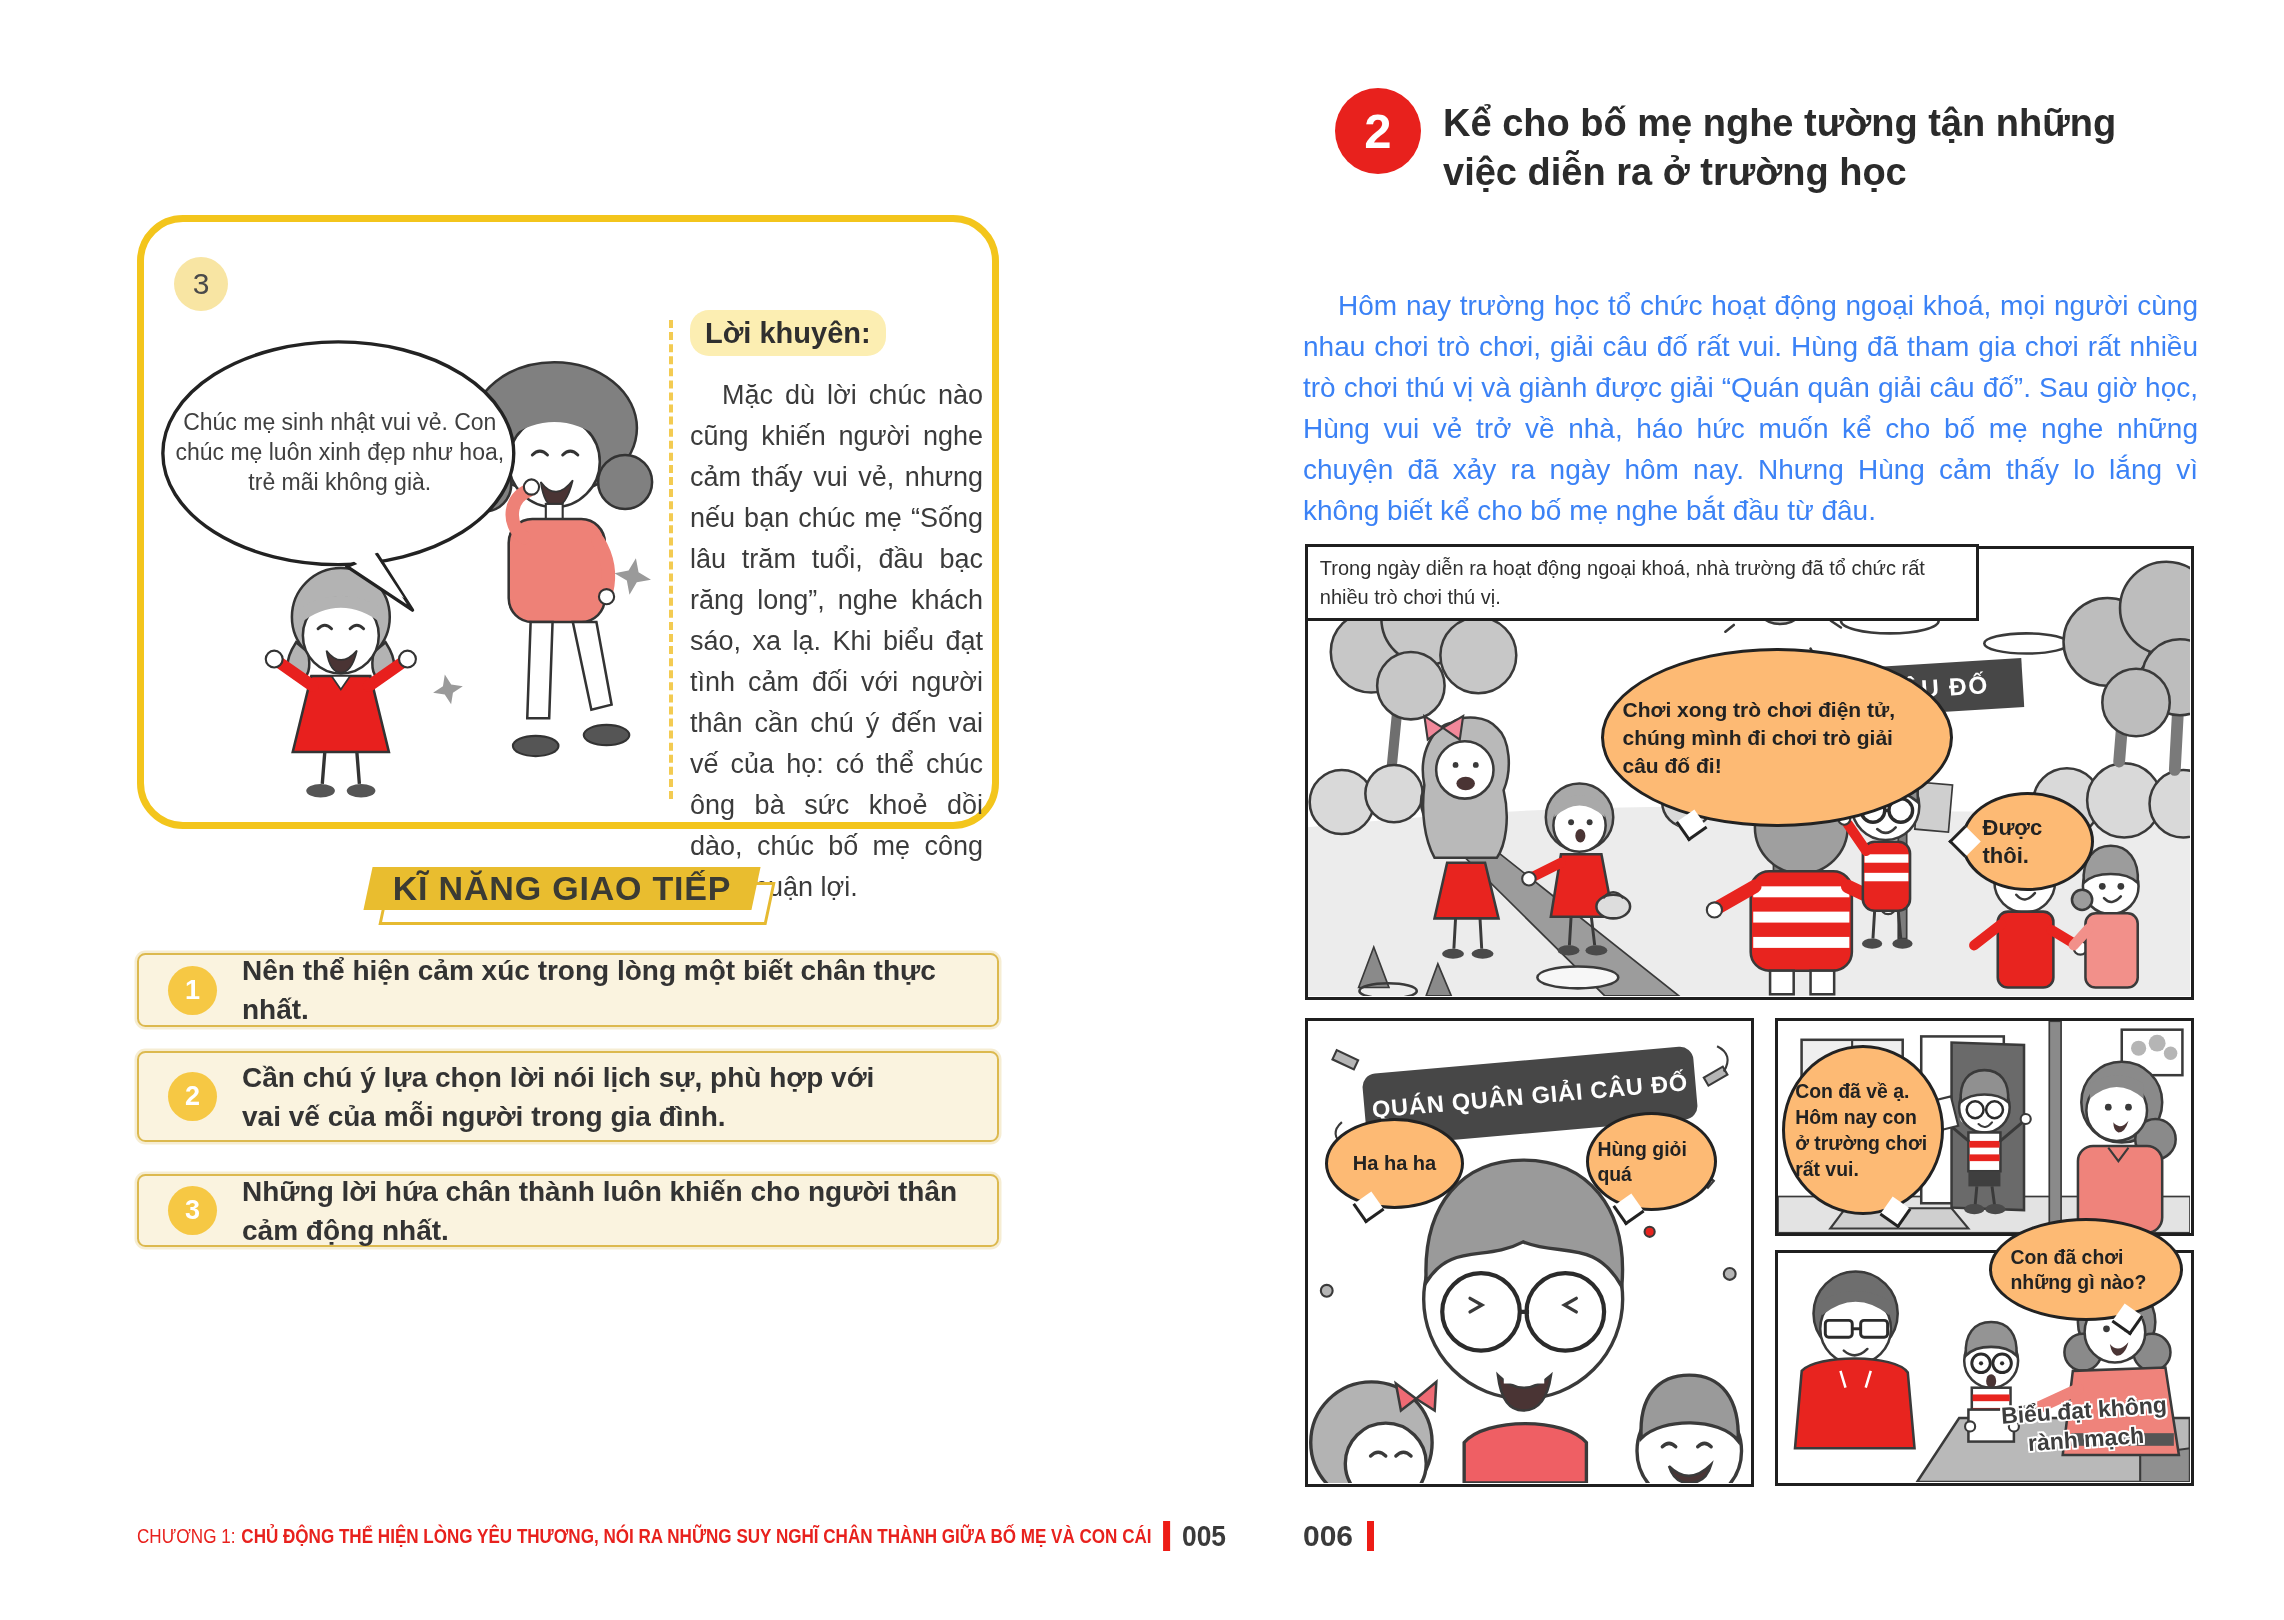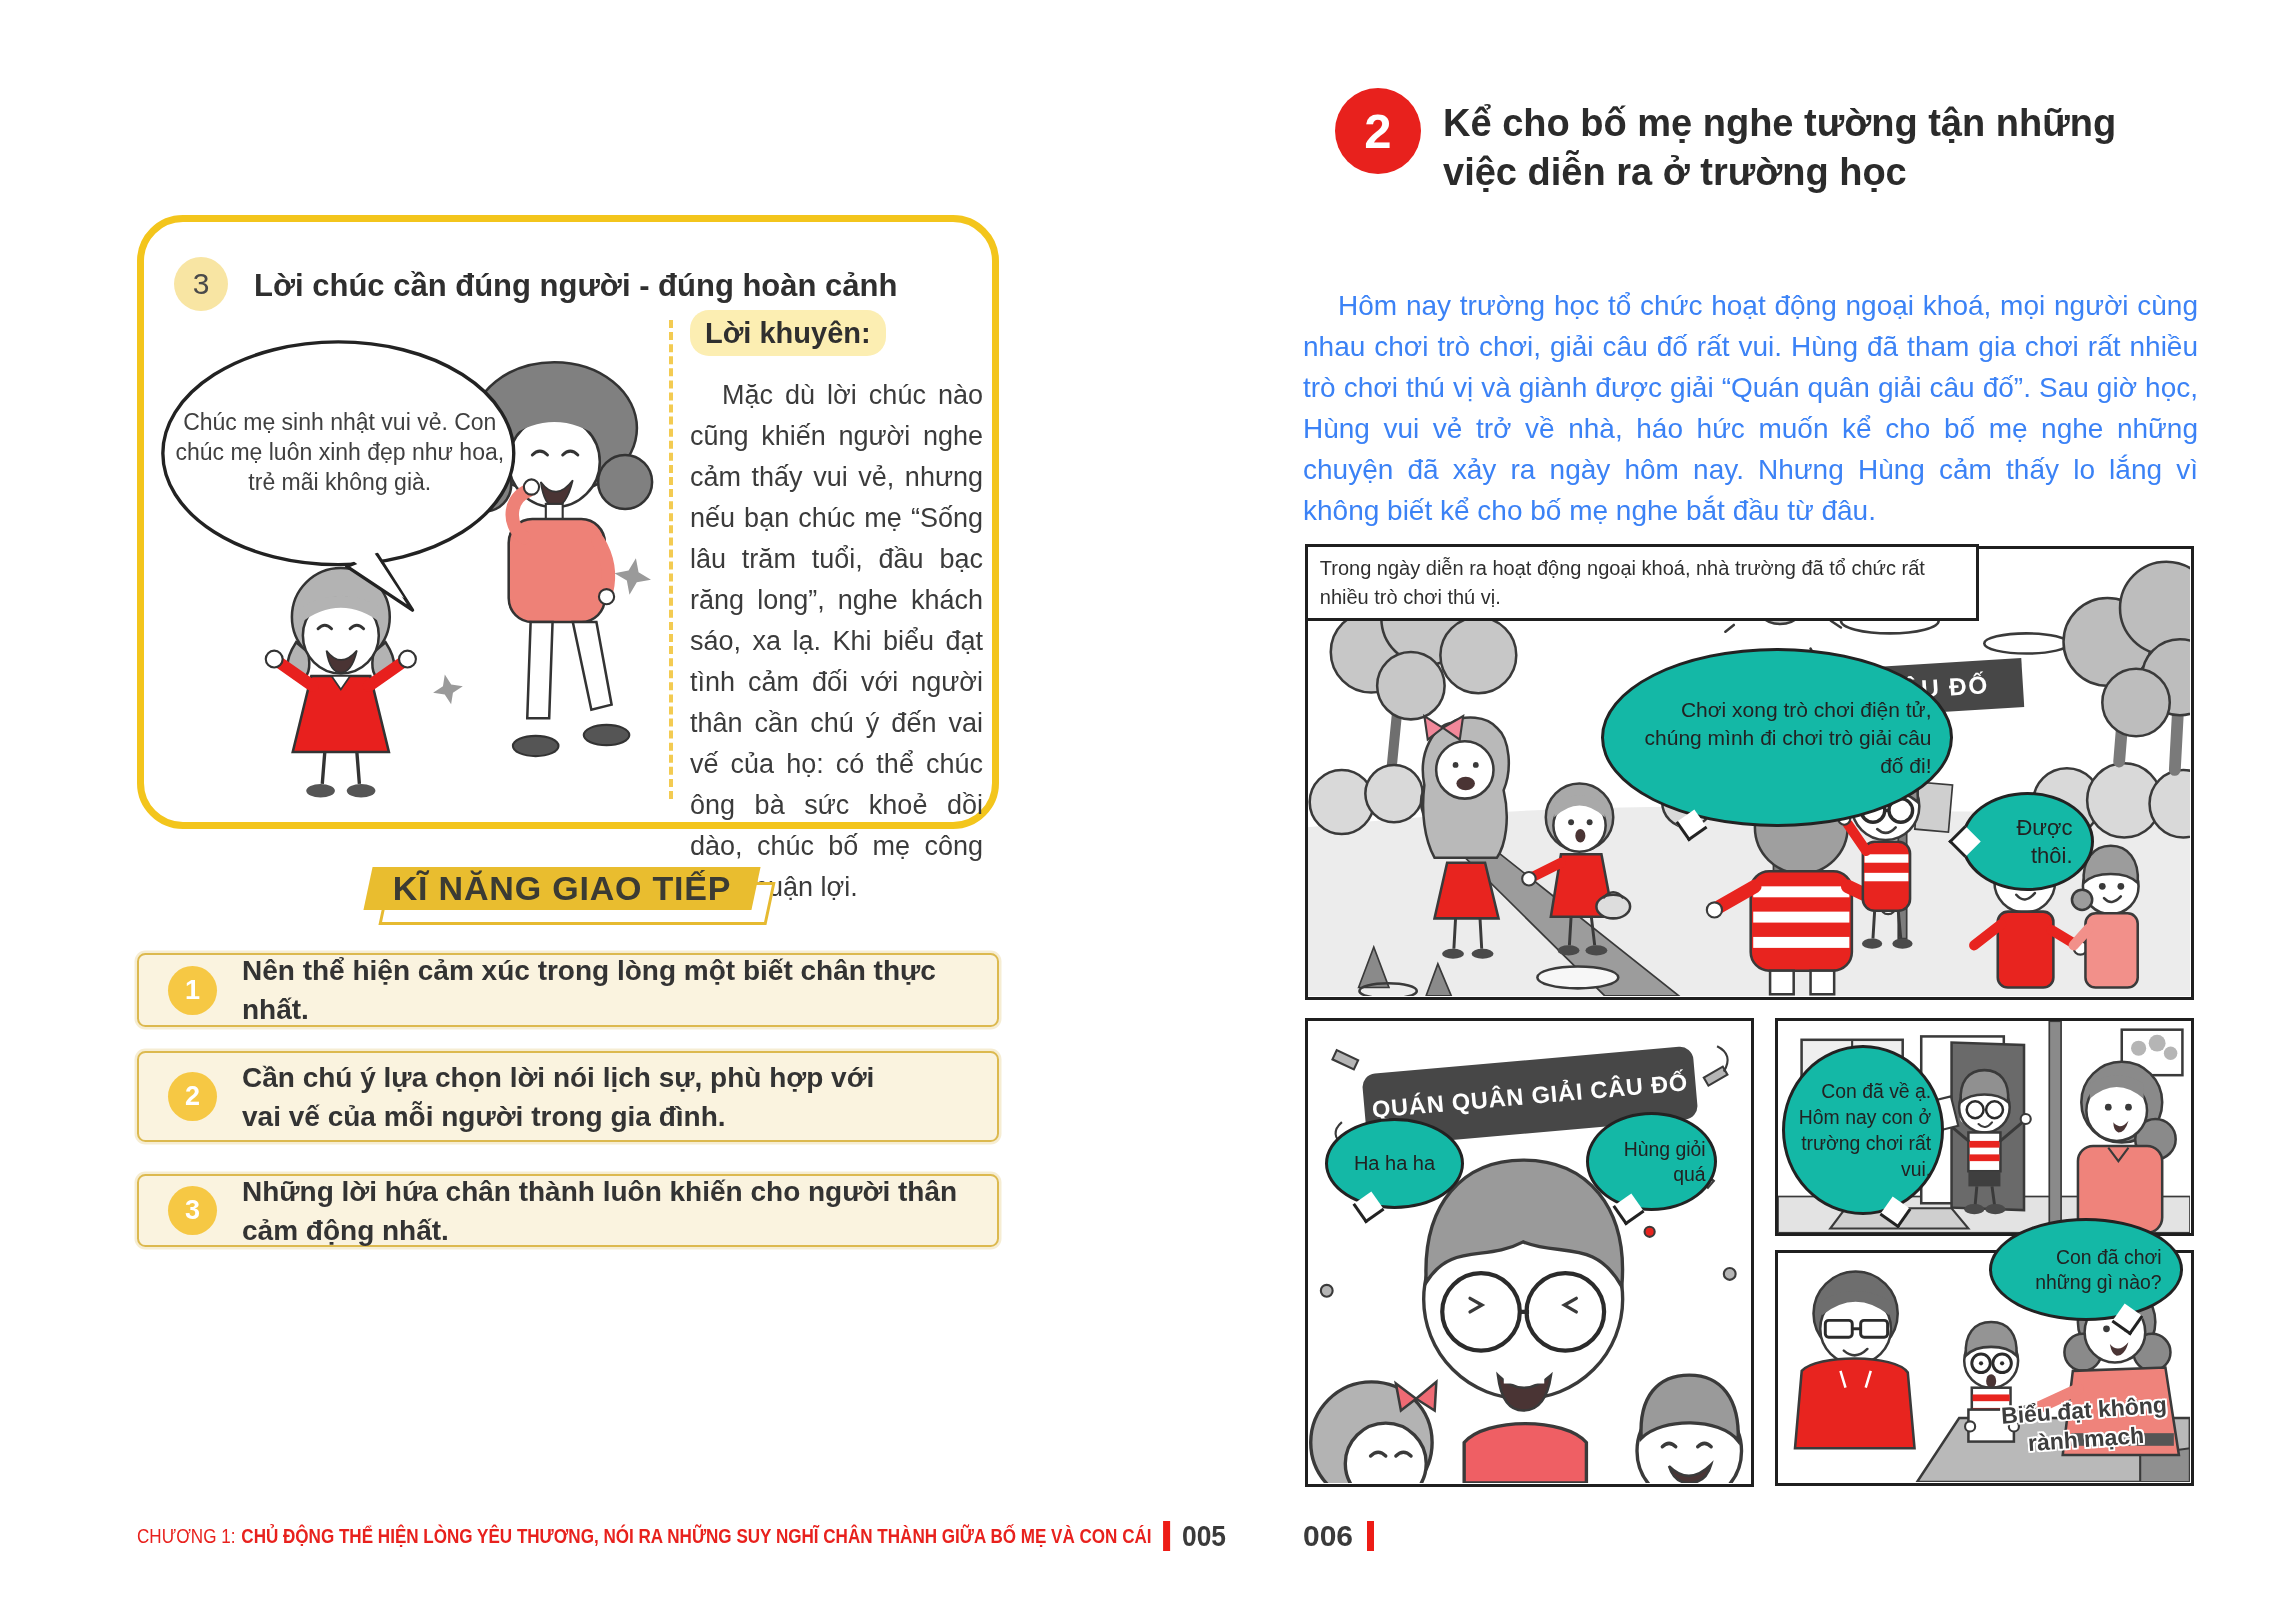--- a/index.html
+++ b/index.html
@@ -123,23 +123,23 @@
   .ribbon{
     position:absolute;background:#474747;color:#fff;font-weight:700;
     display:flex;align-items:center;justify-content:center;z-index:1;
   }
   .ribbon-1{left:422px;top:118px;width:293px;height:49px;transform:rotate(-3.5deg);
     font-size:24.5px;letter-spacing:1.7px;}
   .ribbon-2{left:56px;top:39px;width:332px;height:73px;transform:rotate(-5deg);
     font-size:23.6px;letter-spacing:0.8px;border-radius:13.5px;}
 
   .bubble{
-    position:absolute;background:#14b8a6;border:3.4px solid #222;border-radius:50%;
-    display:flex;align-items:center;justify-content:center;text-align:right;
-    box-sizing:border-box;padding:10px 18.5px;color:#222;z-index:3;
+    position:absolute;background:#fdba74;border:3.4px solid #222;border-radius:50%;
+    display:flex;align-items:center;justify-content:center;text-align:left;
+    box-sizing:border-box;padding:10px 18.5px;color:#222;z-index:3;font-weight:bold;
   }
   .bubble::after{
     content:"";position:absolute;width:20px;height:20px;background:#fff;
     border-right:3.4px solid #222;border-bottom:3.4px solid #222;
     transform:rotate(55deg);bottom:-12.6px;left:22%;
   }
   .bubble.tail-r::after{left:auto;right:22%;transform:rotate(35deg);}
   .bubble.tail-side::after{left:-11px;bottom:38%;transform:rotate(135deg);}
 
   .b-p1-main{left:293px;top:99px;width:352px;height:179px;font-size:21px;line-height:28px;}
@@ -158,21 +158,20 @@
                  0 -1.7px 0 #fff,0 1.7px 0 #fff,-1.7px 0 0 #fff,1.7px 0 0 #fff;
   }
 
   .footer-right{left:1303px;top:1519px;display:flex;align-items:center;}
 </style>
 </head>
 <body>
 
 <div class="abs advice-box">
   <div class="abs box-badge">3</div>
-  <div class="abs box-title">Lời chúc cần đúng người - đúng hoàn cảnh</div>
 
   <div class="abs illus-wrap">
     <svg width="518" height="496" viewBox="0 0 614 588">
 
       <g fill="#9a9a9a">
         <path d="M352 218 l5 14 14 5 -14 5 -5 14 -5 -14 -14 -5 14 -5 z" transform="rotate(18 352 237)"></path>
         <path d="M571 282 l6 16 16 6 -16 6 -6 16 -6 -16 -16 -6 16 -6 z" transform="rotate(10 571 304)"></path>
         <path d="M352 420 l5 13 13 5 -13 5 -5 13 -5 -13 -13 -5 13 -5 z" transform="rotate(-12 352 438)"></path>
       </g>
 

